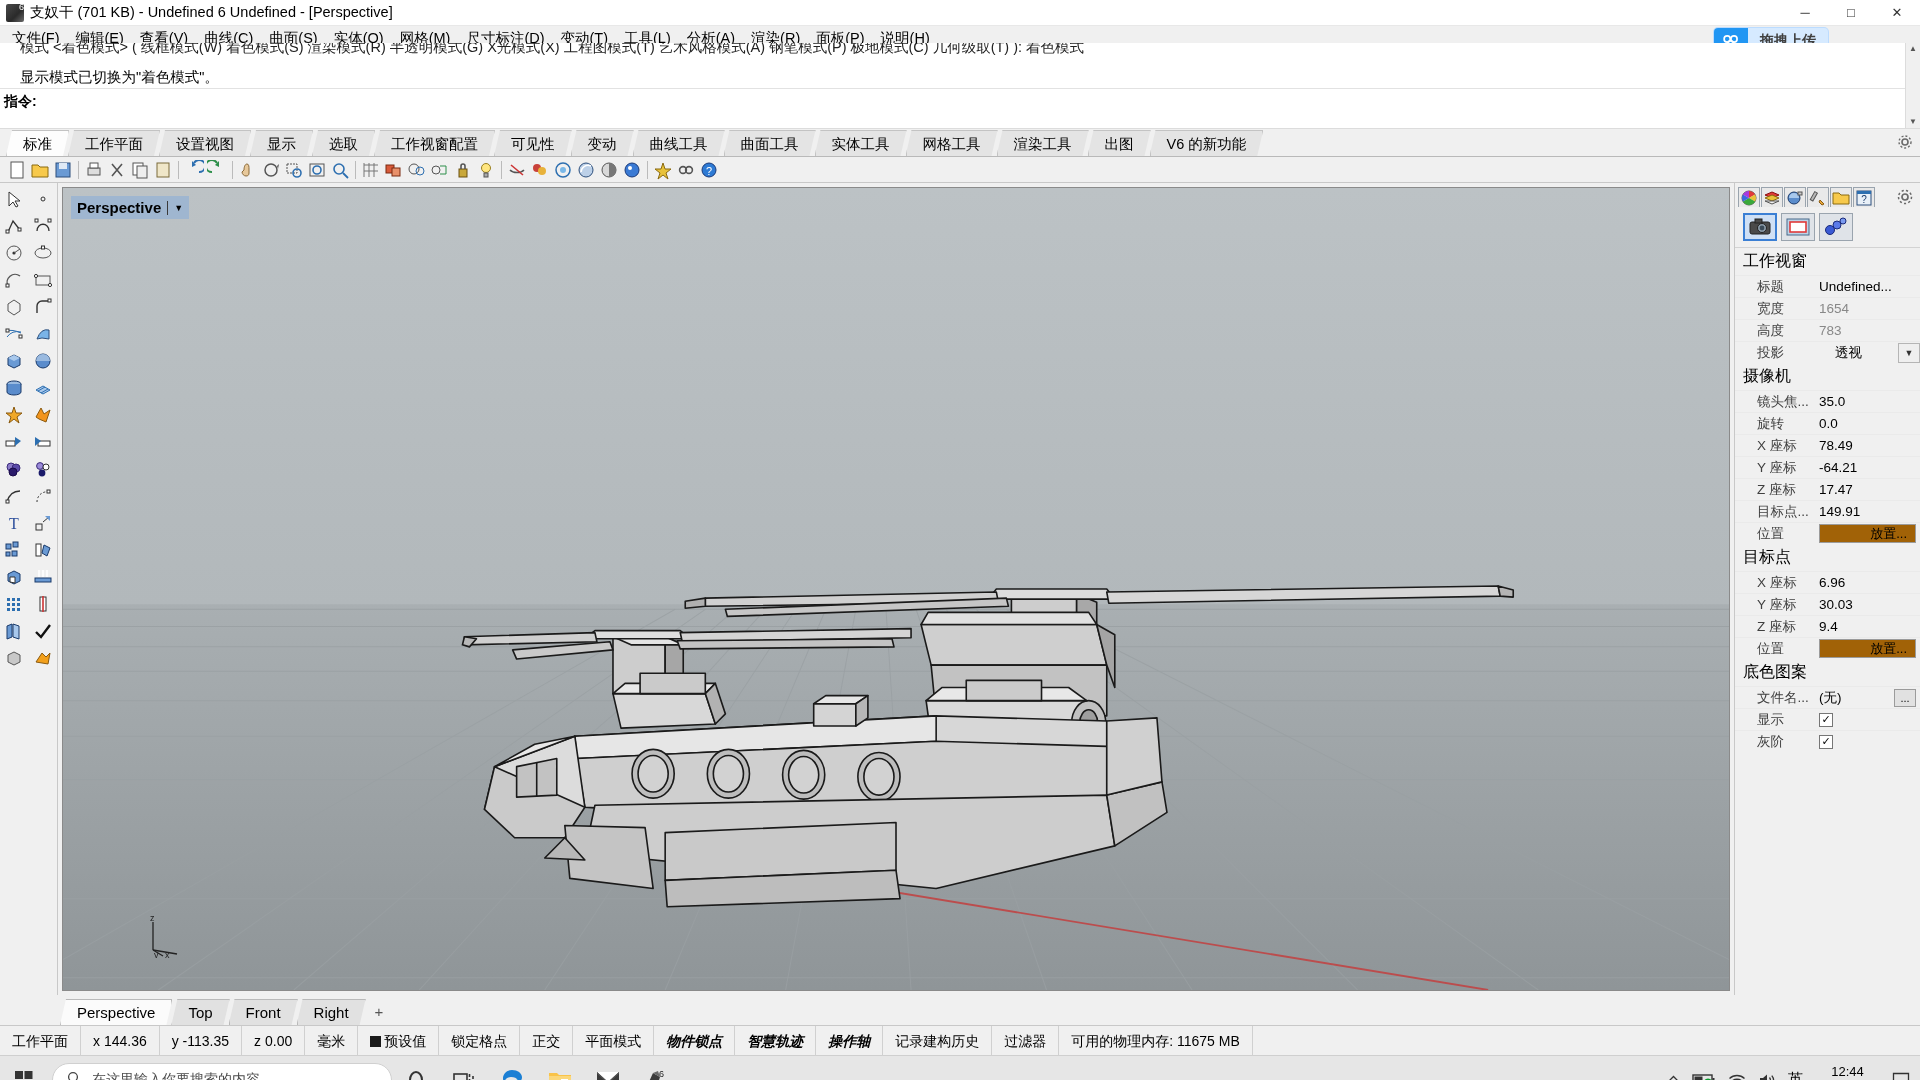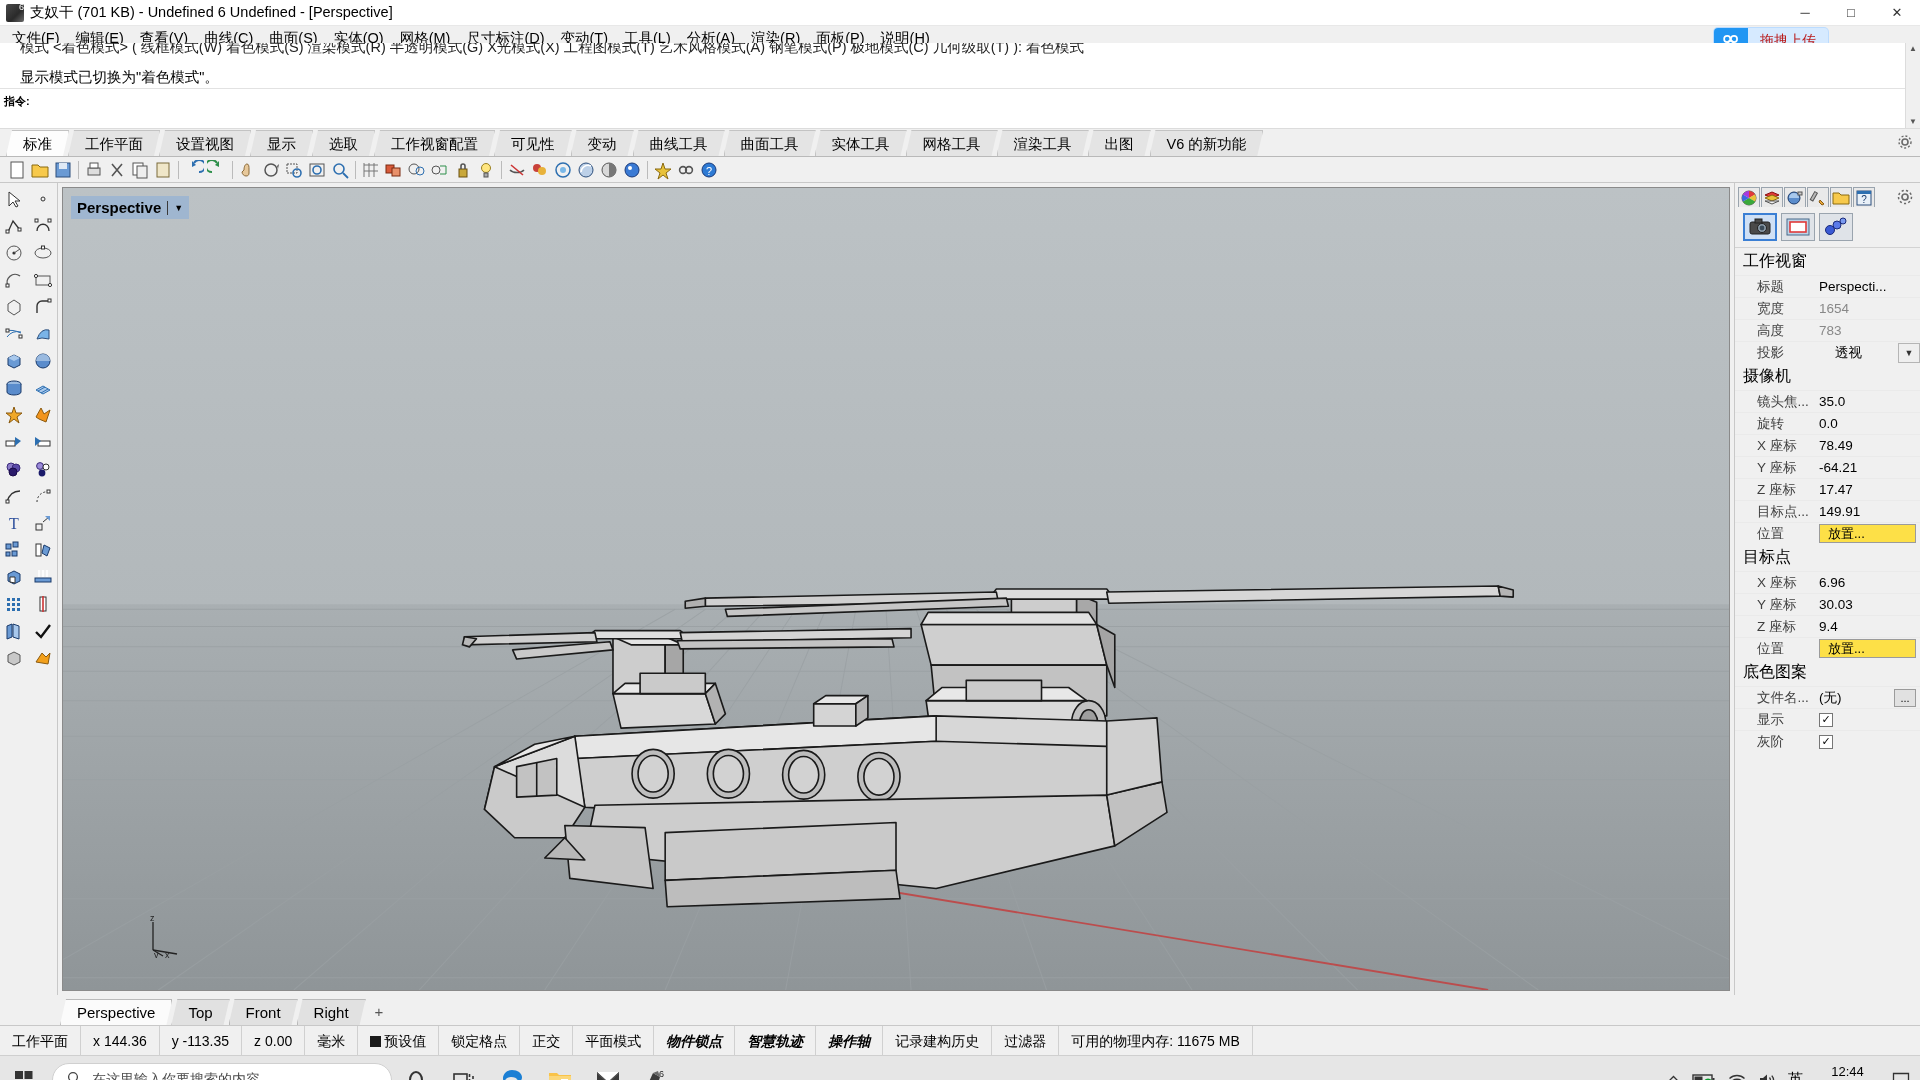--- a/index.html
+++ b/index.html
@@ -37,35 +37,35 @@
   .menu-item{ padding:3px 8px; font-size:14.5px; white-space:nowrap; color:#000; }
   .upload-btn{
     position:absolute; right:92px; top:2px;
     display:flex; align-items:center; height:26px;
     background:#d6eaff; border-radius:4px; overflow:hidden;
     box-shadow:0 0 0 1px #bcdcff;
   }
   .upload-btn .ub-icon{
     width:34px;height:26px;background:#2196f3;display:flex;align-items:center;justify-content:center;
   }
-  .upload-btn .ub-label{ padding:0 12px; color:#b91c1c; font-size:14px; }
+  .upload-btn .ub-label{ padding:0 12px; color:#404040; font-size:14px;font-weight:bold; }
 
   
   .cmd-area{ background:#fff; border-bottom:1px solid #dcdcdc; position:relative; }
   .cmd-scroll{ position:absolute; right:0; top:0; width:15px; height:100%;
     background:#f0f0f0; border-left:1px solid #dcdcdc; display:flex; flex-direction:column;
     justify-content:space-between; align-items:center; }
   .cmd-arrow{ font-size:8px; color:#555; line-height:1; padding:2px 0; }
   .cmd-line{
     height:21px; line-height:21px; padding-left:20px; font-size:14.5px; color:#000;
     white-space:nowrap; overflow:hidden;
   }
   .cmd-line.clip{ height:18px; line-height:8px; color:#222; overflow:hidden; }
   .cmd-sep{ border-top:1px solid #e2e2e2; }
-  .cmd-prompt{ height:24px; line-height:24px; padding-left:4px; font-weight:bold; font-size:11px; }
+  .cmd-prompt{ height:24px; line-height:24px; padding-left:4px; font-weight:bold; font-size:14px; }
 
   
   .tabstrip{
     height:28px; background:#f0f0f0; display:flex; align-items:flex-end;
     border-bottom:1px solid #b9b9b9; padding-left:6px; position:relative;
   }
   .tab{
     height:26px; line-height:26px; padding:0 13px; font-size:14.5px;
     background:#e4e4e4; border:1px solid #c3c3c3; border-bottom:none;
     margin-right:-1px; position:relative;
@@ -137,22 +137,22 @@
   .rp-body{ flex:1; overflow:hidden; border-top:1px solid #d3d3d3;}
   .rp-group{
     font-size:16px; padding:3px 6px 3px 8px; background:#f0f0f0; color:#000;
   }
   .rp-row{ display:flex; align-items:center; height:22px; border-top:1px solid #eaeaea;}
   .rp-row .k{ width:82px; padding-left:22px; color:#404040; white-space:nowrap; overflow:hidden;}
   .rp-row .v{ flex:1; padding-left:2px; white-space:nowrap; overflow:hidden;}
   .rp-row .v.grey{ color:#888; }
   .rp-drop{ width:22px;height:20px;border:1px solid #b5b5b5;background:#efefef;
     display:flex;align-items:center;justify-content:center;font-size:9px;color:#333;}
-  .rp-btn{ border:1px solid #9b9b9b; background:#fde047; height:19px; line-height:17px;
-    padding:0 8px; font-size:13px; margin-right:4px; flex:1; text-align:left;}
+  .rp-btn{ border:1px solid #9b9b9b; background:#a16207; height:19px; line-height:17px;
+    padding:0 8px; font-size:13px; margin-right:4px; flex:1; text-align:right;}
   .rp-chk{ width:14px;height:14px;border:1px solid #767676;background:#fff;
     display:flex;align-items:center;justify-content:center;font-size:11px;color:#000;}
   .rp-small{ width:22px;height:18px;border:1px solid #9b9b9b;background:#e1e1e1;
     display:flex;align-items:center;justify-content:center;font-size:11px;margin-right:4px;}
 
   
   .statusbar{
     height:30px; background:#f0f0f0; display:flex; align-items:center;
     border-top:1px solid #c8c8c8; font-size:14px;
   }
@@ -896,21 +896,21 @@
             <circle cx="6" cy="14" r="4.5" fill="#3a5ad4" stroke="#1a2a7a"></circle>
             <circle cx="13" cy="9" r="4" fill="#5a7ae8" stroke="#1a2a7a"></circle>
             <circle cx="19" cy="5" r="3" fill="#7a9af0" stroke="#1a2a7a"></circle>
           </svg>
         </div>
       </div>
     <div class="rp-body" id="rp-body">
         <div class="rp-group">工作视窗</div>
         <div class="rp-row">
           <div class="k">标题</div>
-          <div class="v">Perspecti...</div>
+          <div class="v">Undefined...</div>
         </div>
         <div class="rp-row">
           <div class="k">宽度</div>
           <div class="v grey">1654</div>
         </div>
         <div class="rp-row">
           <div class="k">高度</div>
           <div class="v grey">783</div>
         </div>
         <div class="rp-row">

